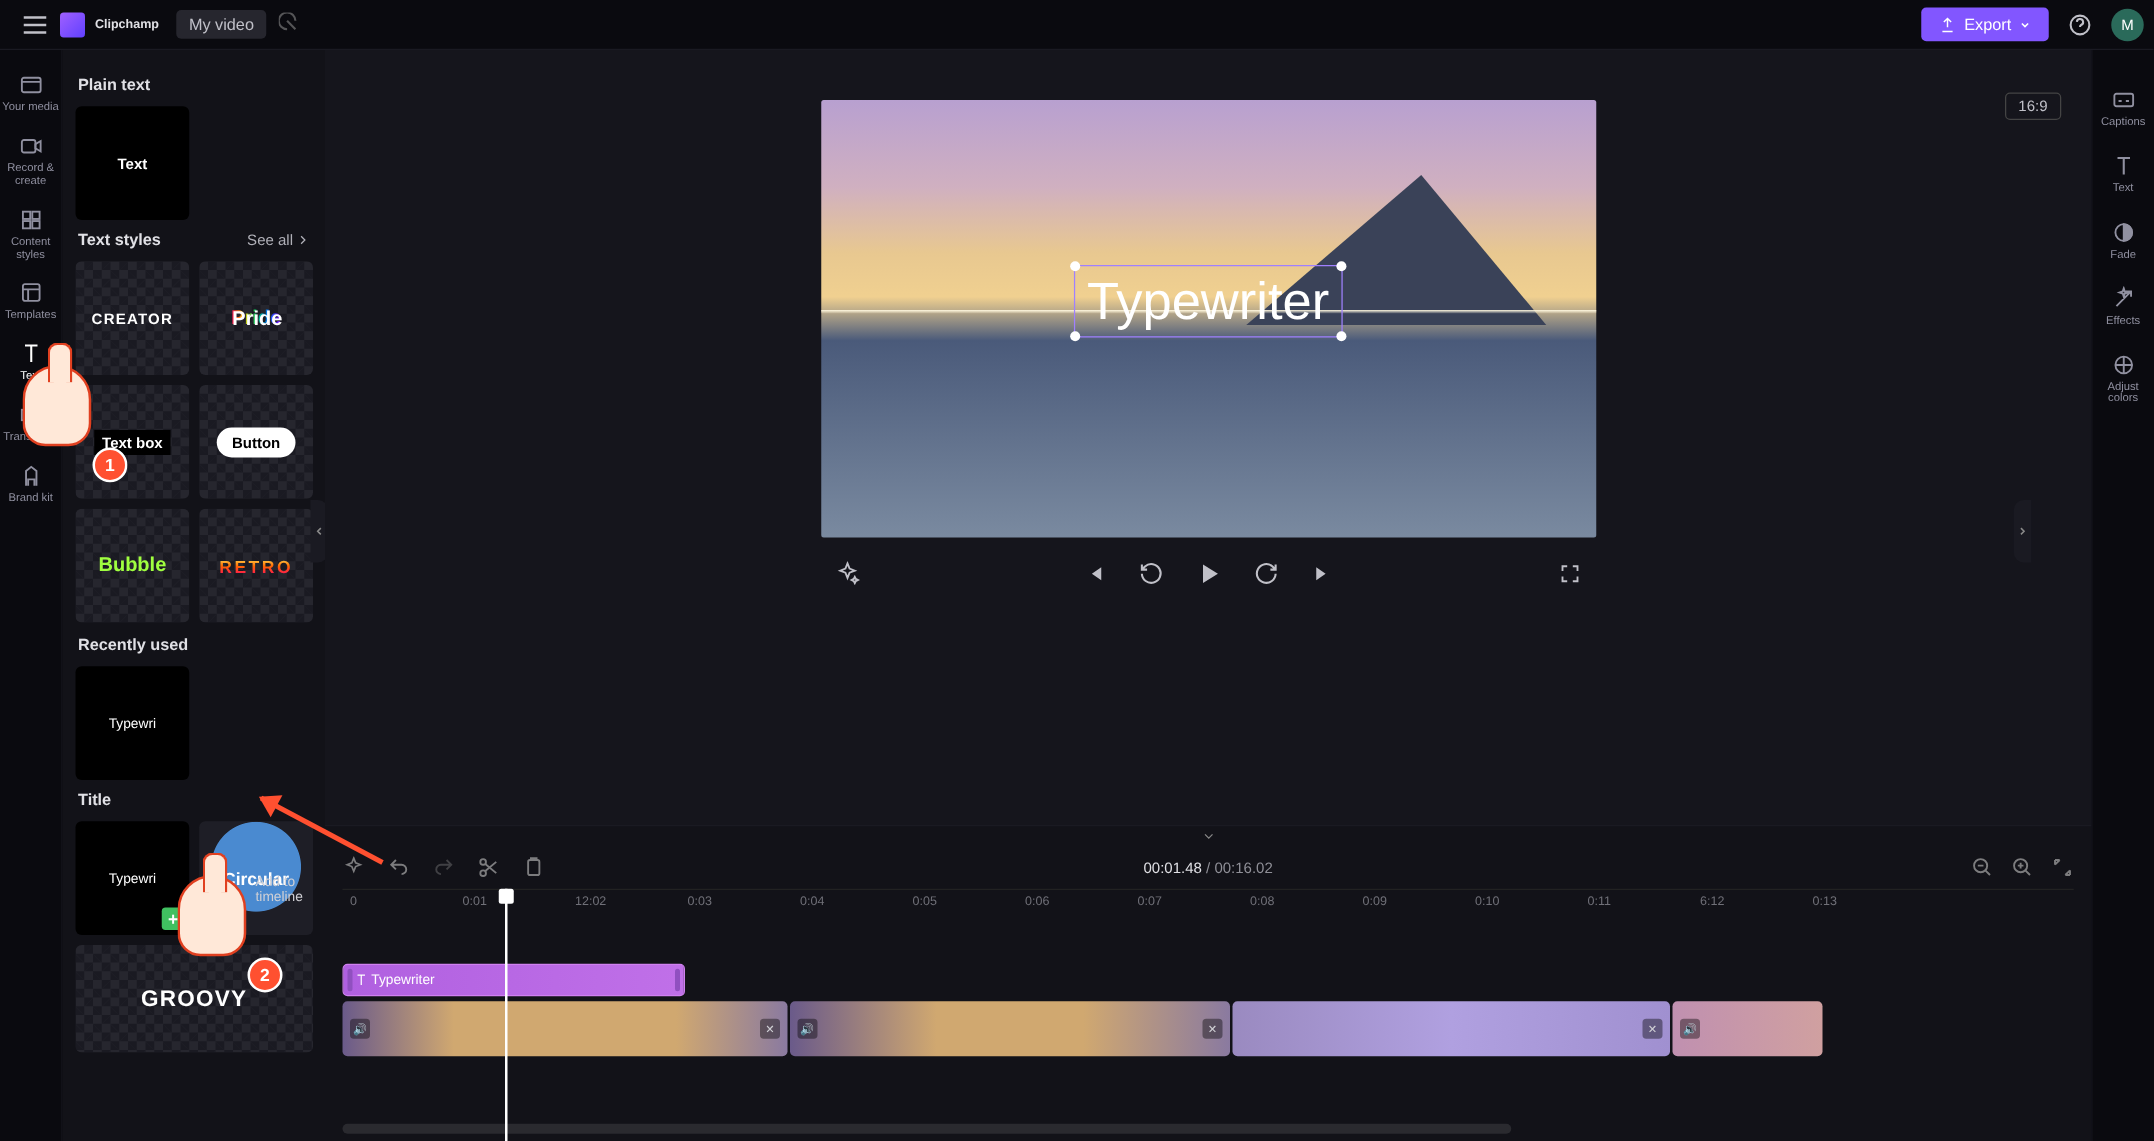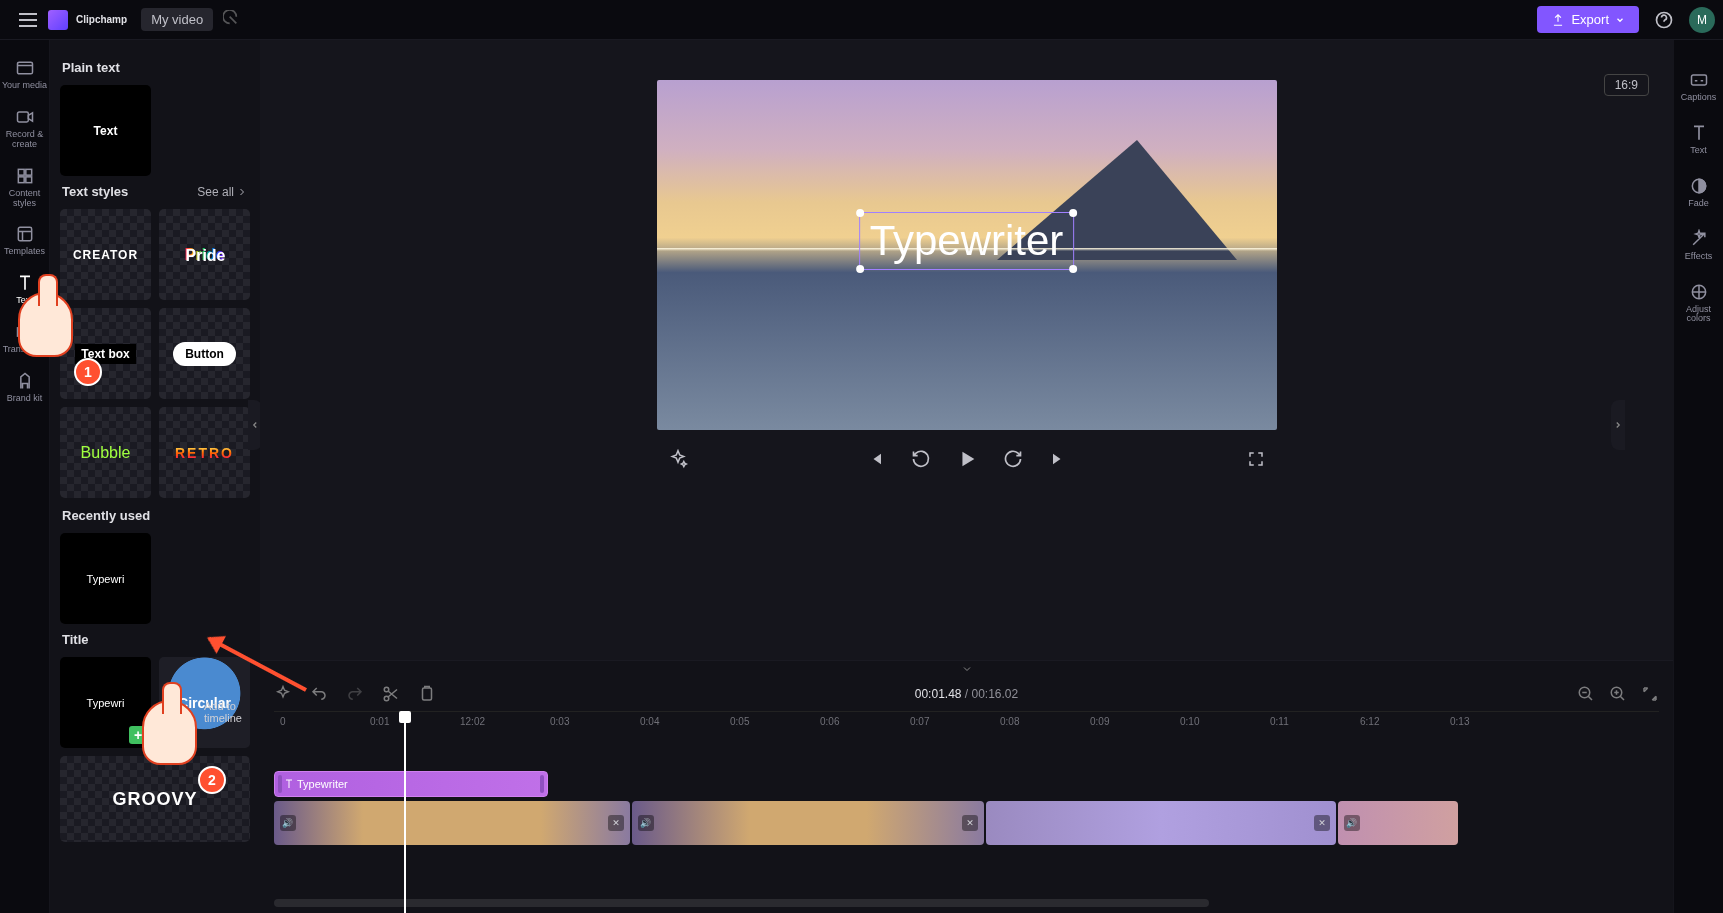--- a/index.html
+++ b/index.html
@@ -207,21 +207,21 @@
       <div class="thumb checker">
           <span style="font-weight:900;font-size:16px;background:linear-gradient(to right,#f06,#fc0,#0c6,#06f,#90f);-webkit-background-clip:text;color:transparent;text-shadow:1px 1px 0 #fff">Pride</span>
         </div>
       <div class="thumb checker">
           <span style="background:#000;padding:3px 6px;font-weight:600">Text box</span>
         </div>
       <div class="thumb checker">
           <span style="background:#fff;color:#000;padding:5px 12px;border-radius:14px;font-weight:600">Button</span>
         </div>
       <div class="thumb checker">
-          <span style="color:#a0ff40;font-weight:400;font-size:16px">Bubble</span>
+          <span style="color:#a0ff40;font-weight:700;font-size:16px">Bubble</span>
         </div>
       <div class="thumb checker">
           <span style="font-weight:900;font-size:14px;letter-spacing:2px;background:linear-gradient(to bottom,#ff6,#f60,#f06);-webkit-background-clip:text;color:transparent">RETRO</span>
         </div>
     </div>
 
     <div class="sp-heading">Recently used</div>
     <div class="thumb single" style="background:#000;font-size:11px">
         <span>Typewri</span>
       </div>

